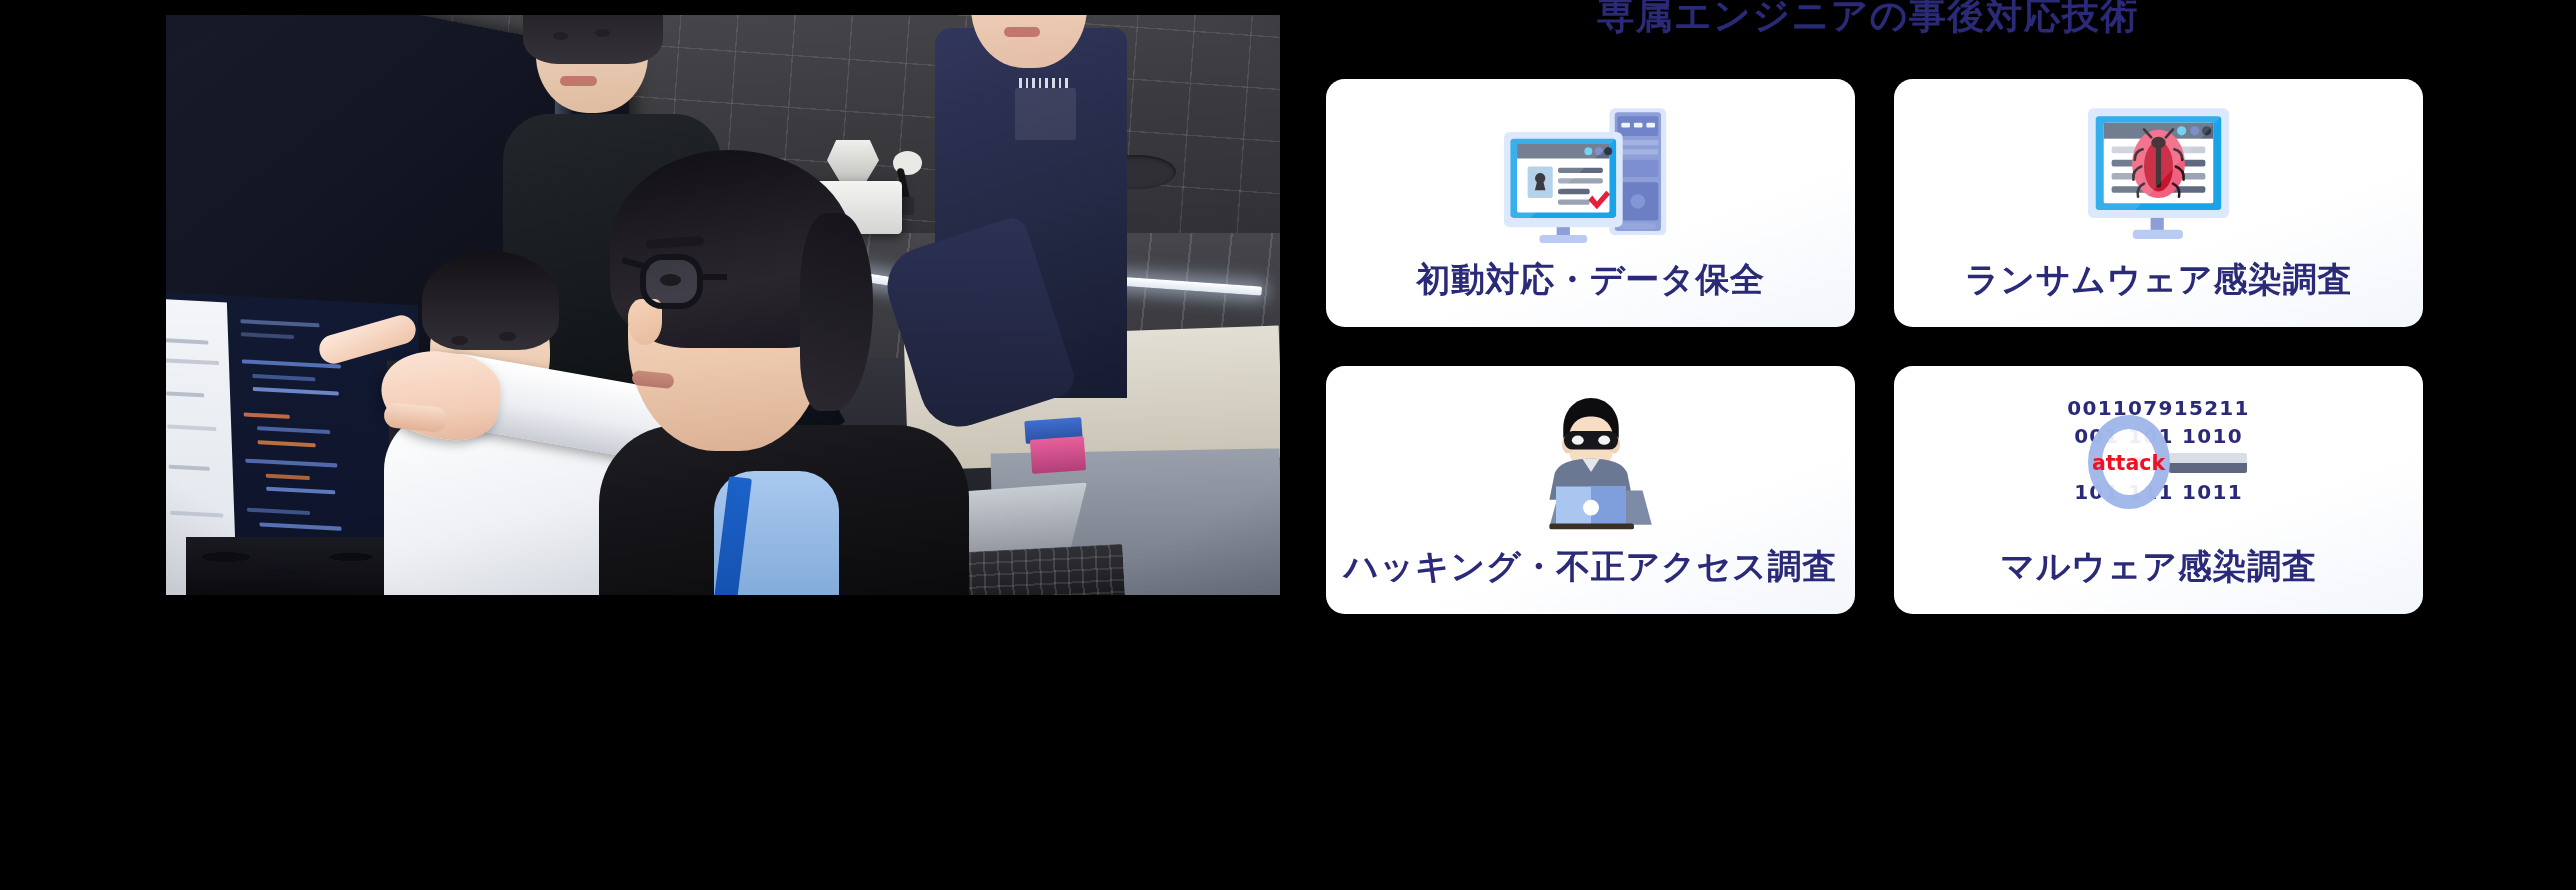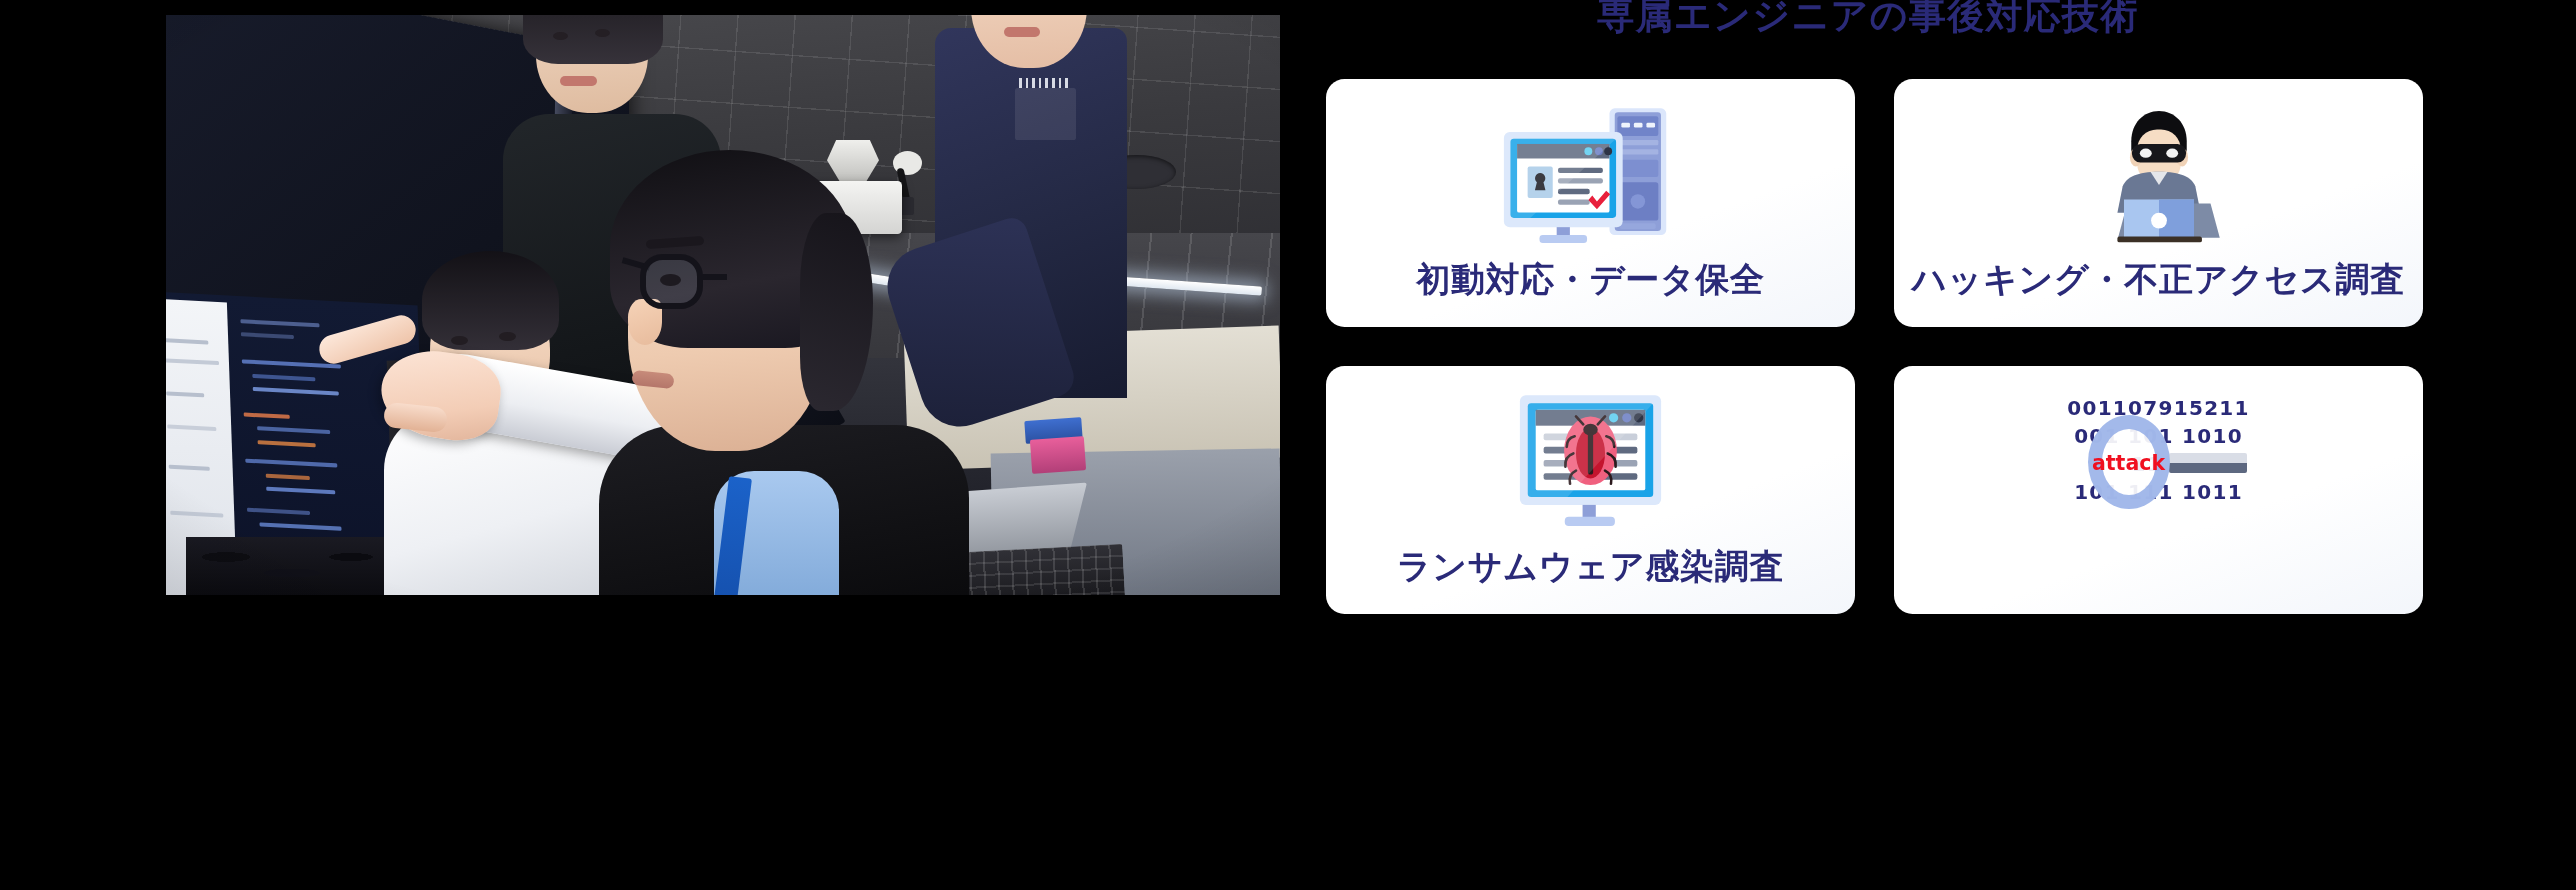--- a/index.html
+++ b/index.html
@@ -595,42 +595,20 @@
             <rect x="100" y="114" width="68" height="8" rx="3" fill="#9aa3b4"></rect>
             <rect x="100" y="130" width="48" height="8" rx="3" fill="#5f6a80"></rect>
             <rect x="100" y="146" width="48" height="8" rx="3" fill="#9aa3b4"></rect>
             <path d="M152 140l7 9 14-16 6 5-20 23-13-14z" fill="#e8203c"></path>
             <polygon points="28,54 188,54 58,174 28,174" fill="#ffffff" opacity="0.14"></polygon>
             <rect x="98" y="188" width="20" height="16" fill="#8e9fd8"></rect>
             <rect x="72" y="200" width="72" height="12" rx="5" fill="#b9cbf2"></rect>
           </svg>
         </div>
         <div class="cardLabel">初動対応・データ保全</div>
-      </div>
-
-      <div class="card">
-        <div class="cardIcon">
-          <svg width="152" height="142" viewBox="0 0 230 215">
-            <path d="M73 58c0-28 19-46 42-46s42 18 42 46v24H73z" fill="#0d0d10"></path>
-            <rect x="82" y="40" width="66" height="82" rx="30" fill="#f6ddc4"></rect>
-            <ellipse cx="80" cy="82" rx="9" ry="14" fill="#f0d2b6"></ellipse>
-            <ellipse cx="150" cy="82" rx="9" ry="14" fill="#f0d2b6"></ellipse>
-            <rect x="74" y="62" width="82" height="28" rx="13" fill="#17171b"></rect>
-            <ellipse cx="95" cy="76" rx="9" ry="7" fill="#f3f3f3"></ellipse>
-            <ellipse cx="135" cy="76" rx="9" ry="7" fill="#f3f3f3"></ellipse>
-            <path d="M60 126c6-14 22-22 55-22s49 8 55 22l8 40H52z" fill="#6a7894"></path>
-            <path d="M102 104h26l-13 20z" fill="#e4e6ea"></path>
-            <path d="M67 152h126l14 52H53z" fill="#7d8ba6"></path>
-            <path d="M62 146h106v60H62z" fill="#a9c6f0"></path>
-            <path d="M115 146h53v60h-53z" fill="#7f9fdc"></path>
-            <circle cx="115" cy="178" r="12" fill="#ffffff"></circle>
-            <rect x="52" y="202" width="128" height="9" rx="3" fill="#3b3026"></rect>
-          </svg>
-        </div>
-        <div class="cardLabel">ハッキング・不正アクセス調査</div>
       </div>
 
       <div class="card">
         <div class="cardIcon">
           <svg width="165" height="142" viewBox="0 0 250 215">
             <rect x="18" y="8" width="214" height="166" rx="9" fill="#dce8fb"></rect>
             <rect x="30" y="20" width="190" height="142" rx="5" fill="#19a3e8"></rect>
             <rect x="42" y="30" width="166" height="122" rx="3" fill="#ffffff"></rect>
             <rect x="42" y="30" width="166" height="24" fill="#5f6a80"></rect>
             <circle cx="160" cy="42" r="7" fill="#5ecdf0"></circle>
@@ -651,31 +629,54 @@
             <polygon points="30,20 220,20 90,162 30,162" fill="#ffffff" opacity="0.13"></polygon>
             <rect x="113" y="174" width="20" height="20" fill="#8e9fd8"></rect>
             <rect x="86" y="192" width="76" height="14" rx="6" fill="#b9cbf2"></rect>
           </svg>
         </div>
         <div class="cardLabel">ランサムウェア感染調査</div>
       </div>
 
       <div class="card">
         <div class="cardIcon">
+          <svg width="152" height="142" viewBox="0 0 230 215">
+            <path d="M73 58c0-28 19-46 42-46s42 18 42 46v24H73z" fill="#0d0d10"></path>
+            <rect x="82" y="40" width="66" height="82" rx="30" fill="#f6ddc4"></rect>
+            <ellipse cx="80" cy="82" rx="9" ry="14" fill="#f0d2b6"></ellipse>
+            <ellipse cx="150" cy="82" rx="9" ry="14" fill="#f0d2b6"></ellipse>
+            <rect x="74" y="62" width="82" height="28" rx="13" fill="#17171b"></rect>
+            <ellipse cx="95" cy="76" rx="9" ry="7" fill="#f3f3f3"></ellipse>
+            <ellipse cx="135" cy="76" rx="9" ry="7" fill="#f3f3f3"></ellipse>
+            <path d="M60 126c6-14 22-22 55-22s49 8 55 22l8 40H52z" fill="#6a7894"></path>
+            <path d="M102 104h26l-13 20z" fill="#e4e6ea"></path>
+            <path d="M67 152h126l14 52H53z" fill="#7d8ba6"></path>
+            <path d="M62 146h106v60H62z" fill="#a9c6f0"></path>
+            <path d="M115 146h53v60h-53z" fill="#7f9fdc"></path>
+            <circle cx="115" cy="178" r="12" fill="#ffffff"></circle>
+            <rect x="52" y="202" width="128" height="9" rx="3" fill="#3b3026"></rect>
+          </svg>
+        </div>
+        <div class="cardLabel">ハッキング・不正アクセス調査</div>
+      </div>
+
+      <div class="card">
+        <div class="cardIcon">
           <div class="binWrap">
             <div class="binLine bl0">001107915211</div>
             <div class="binLine bl1">001 101 1010</div>
             <div class="binLine bl2">11      1</div>
             <div class="binLine bl3">101 111 1011</div>
             <div class="magHandleCap"></div>
             <div class="magHandle"></div>
             <div class="magLens"></div>
             <div class="magWord">attack</div>
           </div>
         </div>
+        <div class="cardLabel">マルウェア感染調査</div>
       </div>
 
     </div>
   </div>
 
 
 </div>
 
 
 </body></html>

